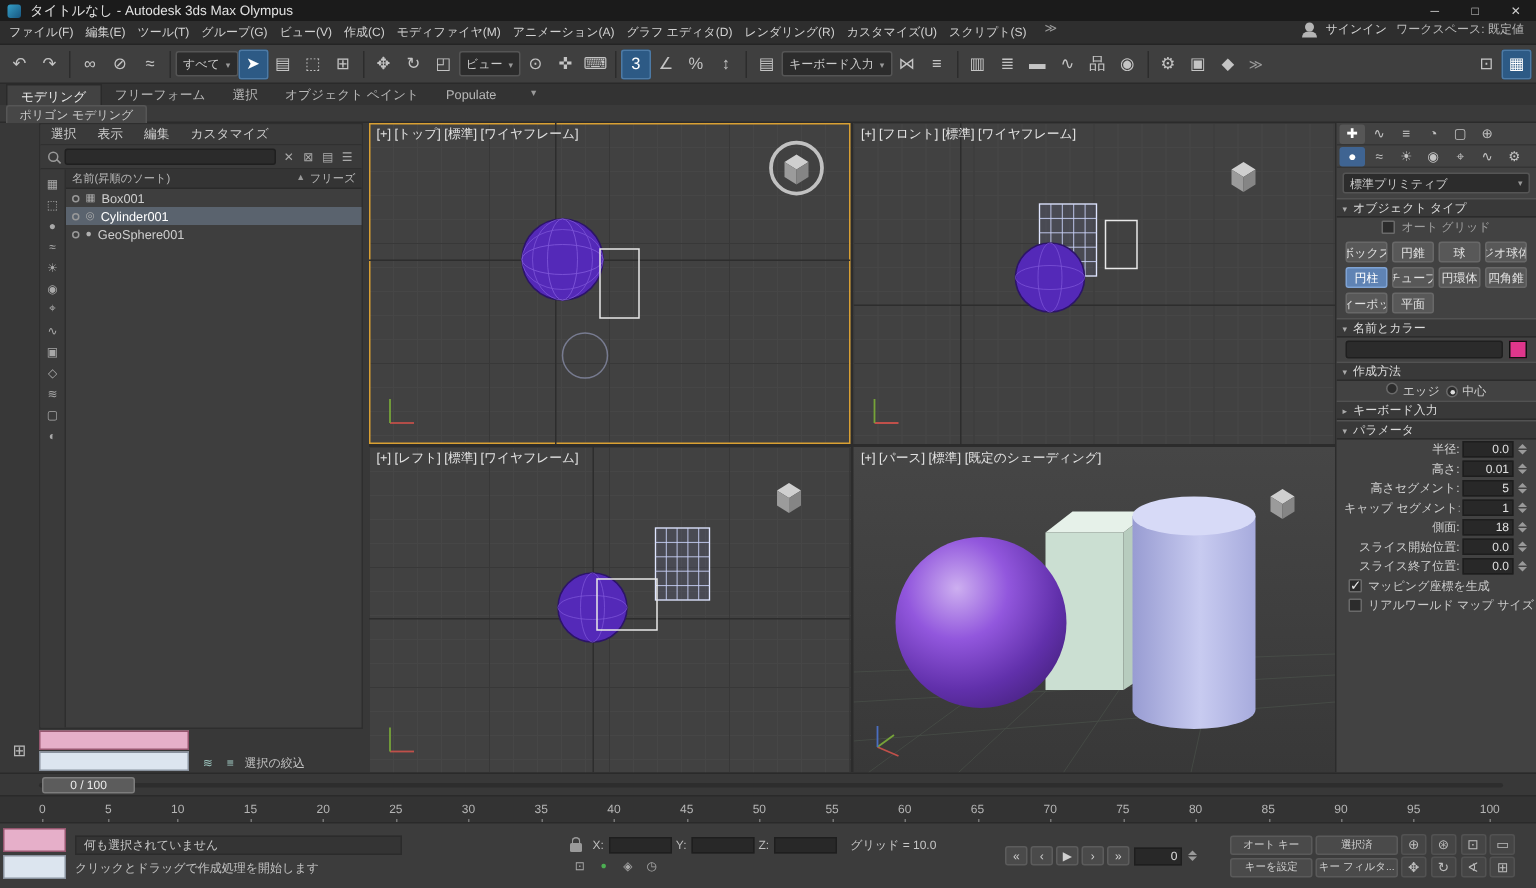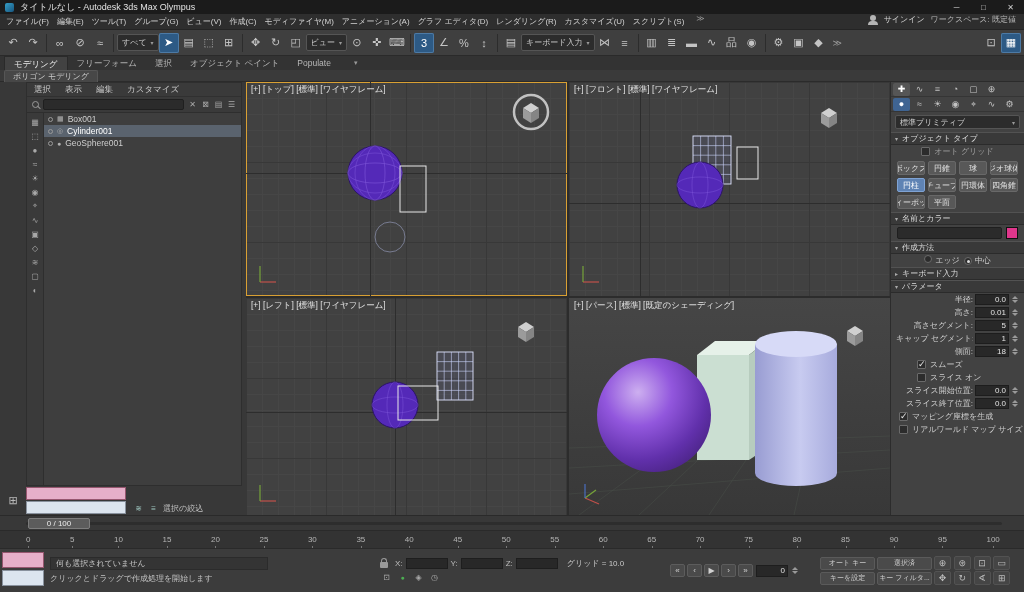--- a/index.html
+++ b/index.html
@@ -311,20 +311,25 @@
             <span class="strip-icon">◉</span>
             <span class="strip-icon">⌖</span>
             <span class="strip-icon">∿</span>
             <span class="strip-icon">▣</span>
             <span class="strip-icon">◇</span>
             <span class="strip-icon">≋</span>
             <span class="strip-icon">▢</span>
             <span class="strip-icon">◐</span>
           </div>
         <div class="exp-tree">
+          <div class="tree-header">
+            <span class="th-name">名前(昇順のソート)</span>
+            <span style="font-size:6px;color:#999">▲</span>
+            <span>フリーズ</span>
+          </div>
           <div class="tree-rows">
 
               <div class="tree-row">
                 <span class="row-dot"></span>
                 <span class="row-icon">▦</span>
                 <span>Box001</span>
               </div>
 
               <div class="tree-row selected">
                 <span class="row-dot"></span>
@@ -610,32 +615,20 @@
         </div>
 
         <div class="param-row">
           <span class="p-label">側面:</span>
           <span class="p-field">18</span>
           <span class="spin"></span>
         </div>
       </div>
     <div>
 
-        <div class="cp-row" style="padding-left:26px">
-          <span class="cb on"></span>
-          <span>スムーズ</span>
-        </div>
-
-        <div class="cp-row" style="padding-left:26px">
-          <span class="cb"></span>
-          <span>スライス オン</span>
-        </div>
-      </div>
-    <div>
-
         <div class="param-row">
           <span class="p-label">スライス開始位置:</span>
           <span class="p-field">0.0</span>
           <span class="spin"></span>
         </div>
 
         <div class="param-row">
           <span class="p-label">スライス終了位置:</span>
           <span class="p-field">0.0</span>
           <span class="spin"></span>

